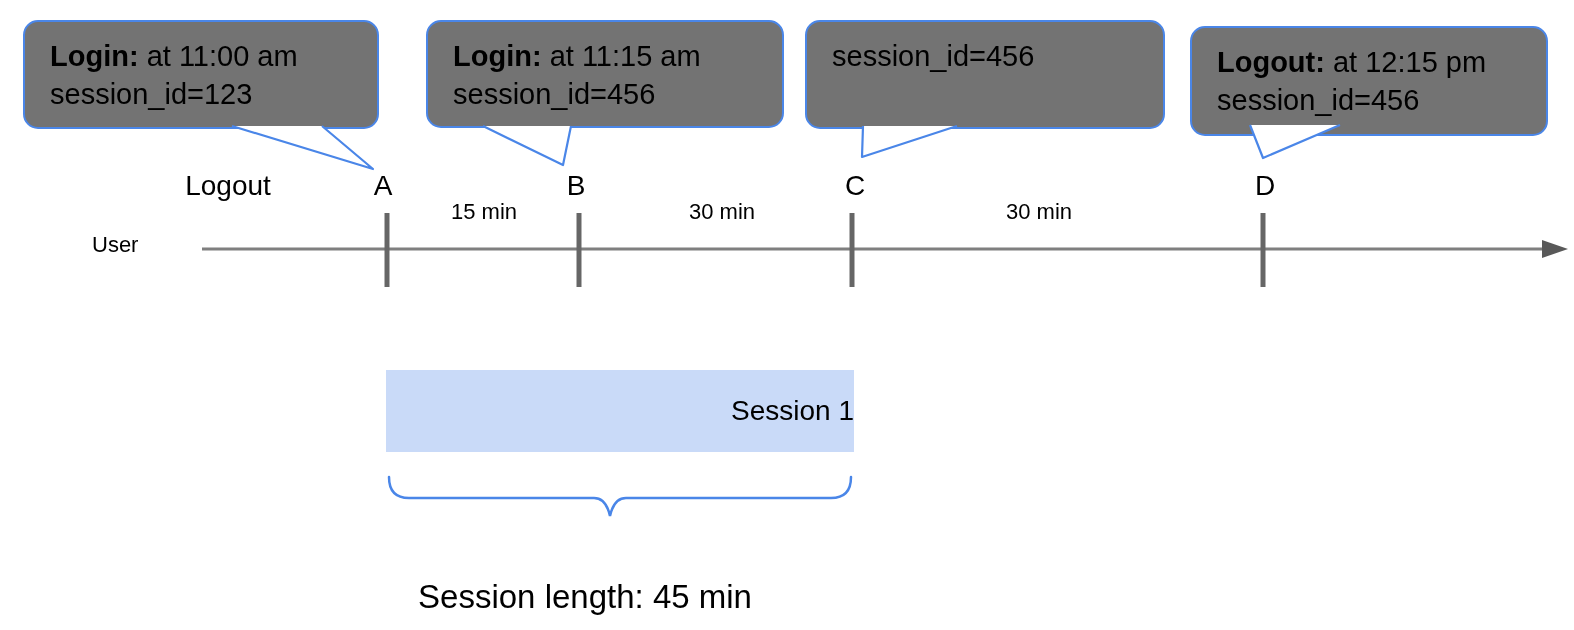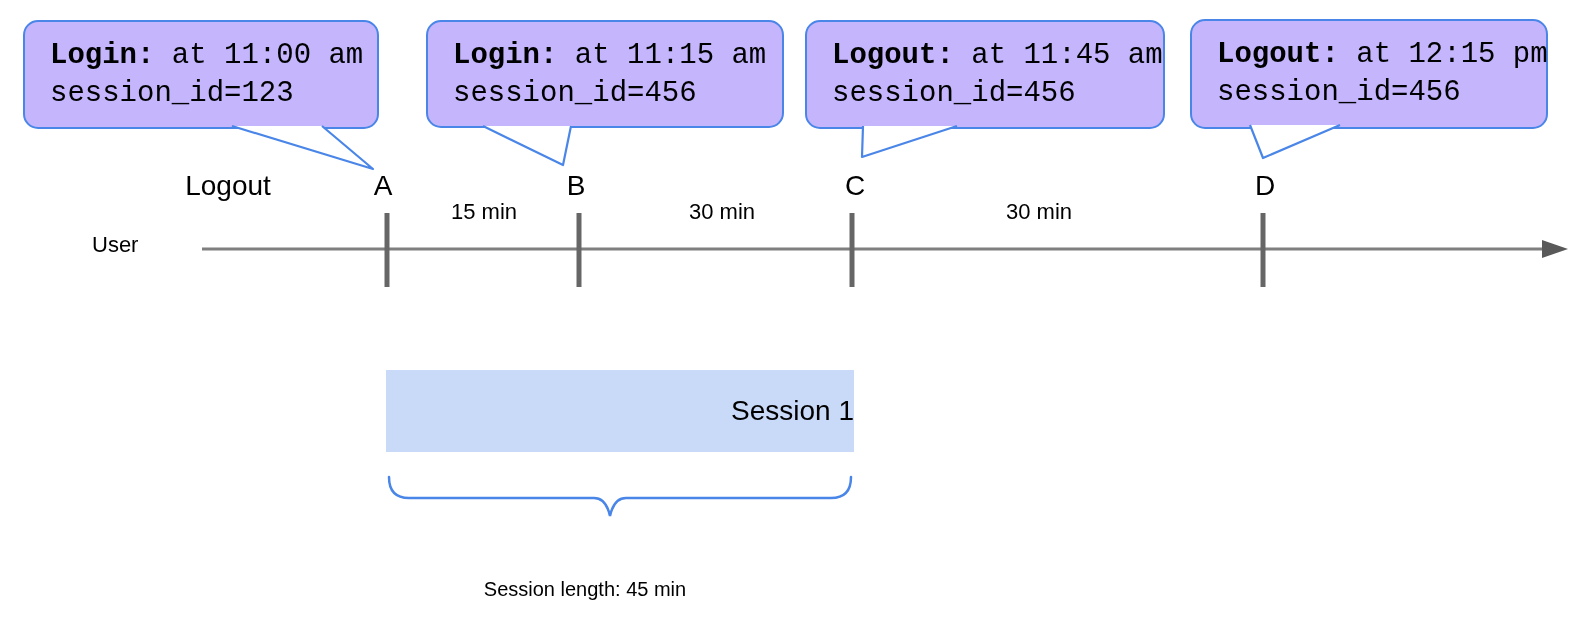--- a/index.html
+++ b/index.html
@@ -8,45 +8,44 @@
     width:1574px;height:630px;
     background:#ffffff;
     font-family:"Liberation Sans", sans-serif;
     color:#000;
     overflow:hidden;
   }
   .layer-svg{position:absolute;left:0;top:0;z-index:2;pointer-events:none;}
   .callout{
     position:absolute;
     z-index:1;
-    background:#c4b5fd;
+    background:#737373;
     border:2px solid var(--callout-border,#4a86e8);
     border-radius:15px;
     box-sizing:border-box;
     padding:15px 10px 0 25px;
     font-size:29px;
     line-height:38px;
     white-space:nowrap;
-    font-family:Liberation Mono, monospace;
   }
   .callout .b{font-weight:700;}
   .lbl{position:absolute;z-index:3;white-space:nowrap;}
   .lbl.center{transform:translateX(-50%);}
   .events-label{font-size:28px;}
   .event-letter{font-size:28px;}
   .interval-label{font-size:22px;}
   .user-label{font-size:22px;}
   .session-bar{
     position:absolute;z-index:1;
     left:386px;top:370px;width:468px;height:82px;
     background:var(--session-fill,#c9daf8);
     display:flex;align-items:center;justify-content:flex-end;
     font-size:28px;
   }
-  .session-length-label{font-size:20px;}
+  .session-length-label{font-size:33px;}
   .tail{fill:#ffffff;stroke:var(--callout-border,#4a86e8);stroke-width:2.2;stroke-linejoin:round;}
   .axis-line{stroke:var(--axis-line,#7f7f7f);stroke-width:3;}
   .tick{stroke:var(--tick,#666666);stroke-width:5;}
   .arrowhead{fill:var(--arrowhead,#595959);}
   .brace{fill:none;stroke:var(--callout-border,#4a86e8);stroke-width:2.5;stroke-linecap:round;}
 </style>
 </head>
 <body>
 
 <div class="canvas">
@@ -55,25 +54,24 @@
     <div><span class="b">Login:</span><span> at 11:00 am</span></div>
     <div>session_id=123</div>
   </div>
 
   <div class="callout" style="left:426px;top:20px;width:358px;height:108px">
     <div><span class="b">Login:</span><span> at 11:15 am</span></div>
     <div>session_id=456</div>
   </div>
 
   <div class="callout" style="left:805px;top:20px;width:360px;height:109px">
-    <div><span class="b">Logout:</span><span> at 11:45 am</span></div>
     <div>session_id=456</div>
   </div>
 
-  <div class="callout" style="left:1190px;top:19px;width:358px;height:110px">
+  <div class="callout" style="left:1190px;top:26px;width:358px;height:110px">
     <div><span class="b">Logout:</span><span> at 12:15 pm</span></div>
     <div>session_id=456</div>
   </div>
 
   <svg class="layer-svg" width="1574" height="630" viewBox="0 0 1574 630">
 
     <path class="tail" d="M232,126 L373,169 L322,126"></path>
     <path class="tail" d="M483,126 L563,165 L571,126"></path>
     <path class="tail" d="M863,126 L862,157 L957,126"></path>
     <path class="tail" d="M1250,125 L1263,158 L1340,125"></path>

